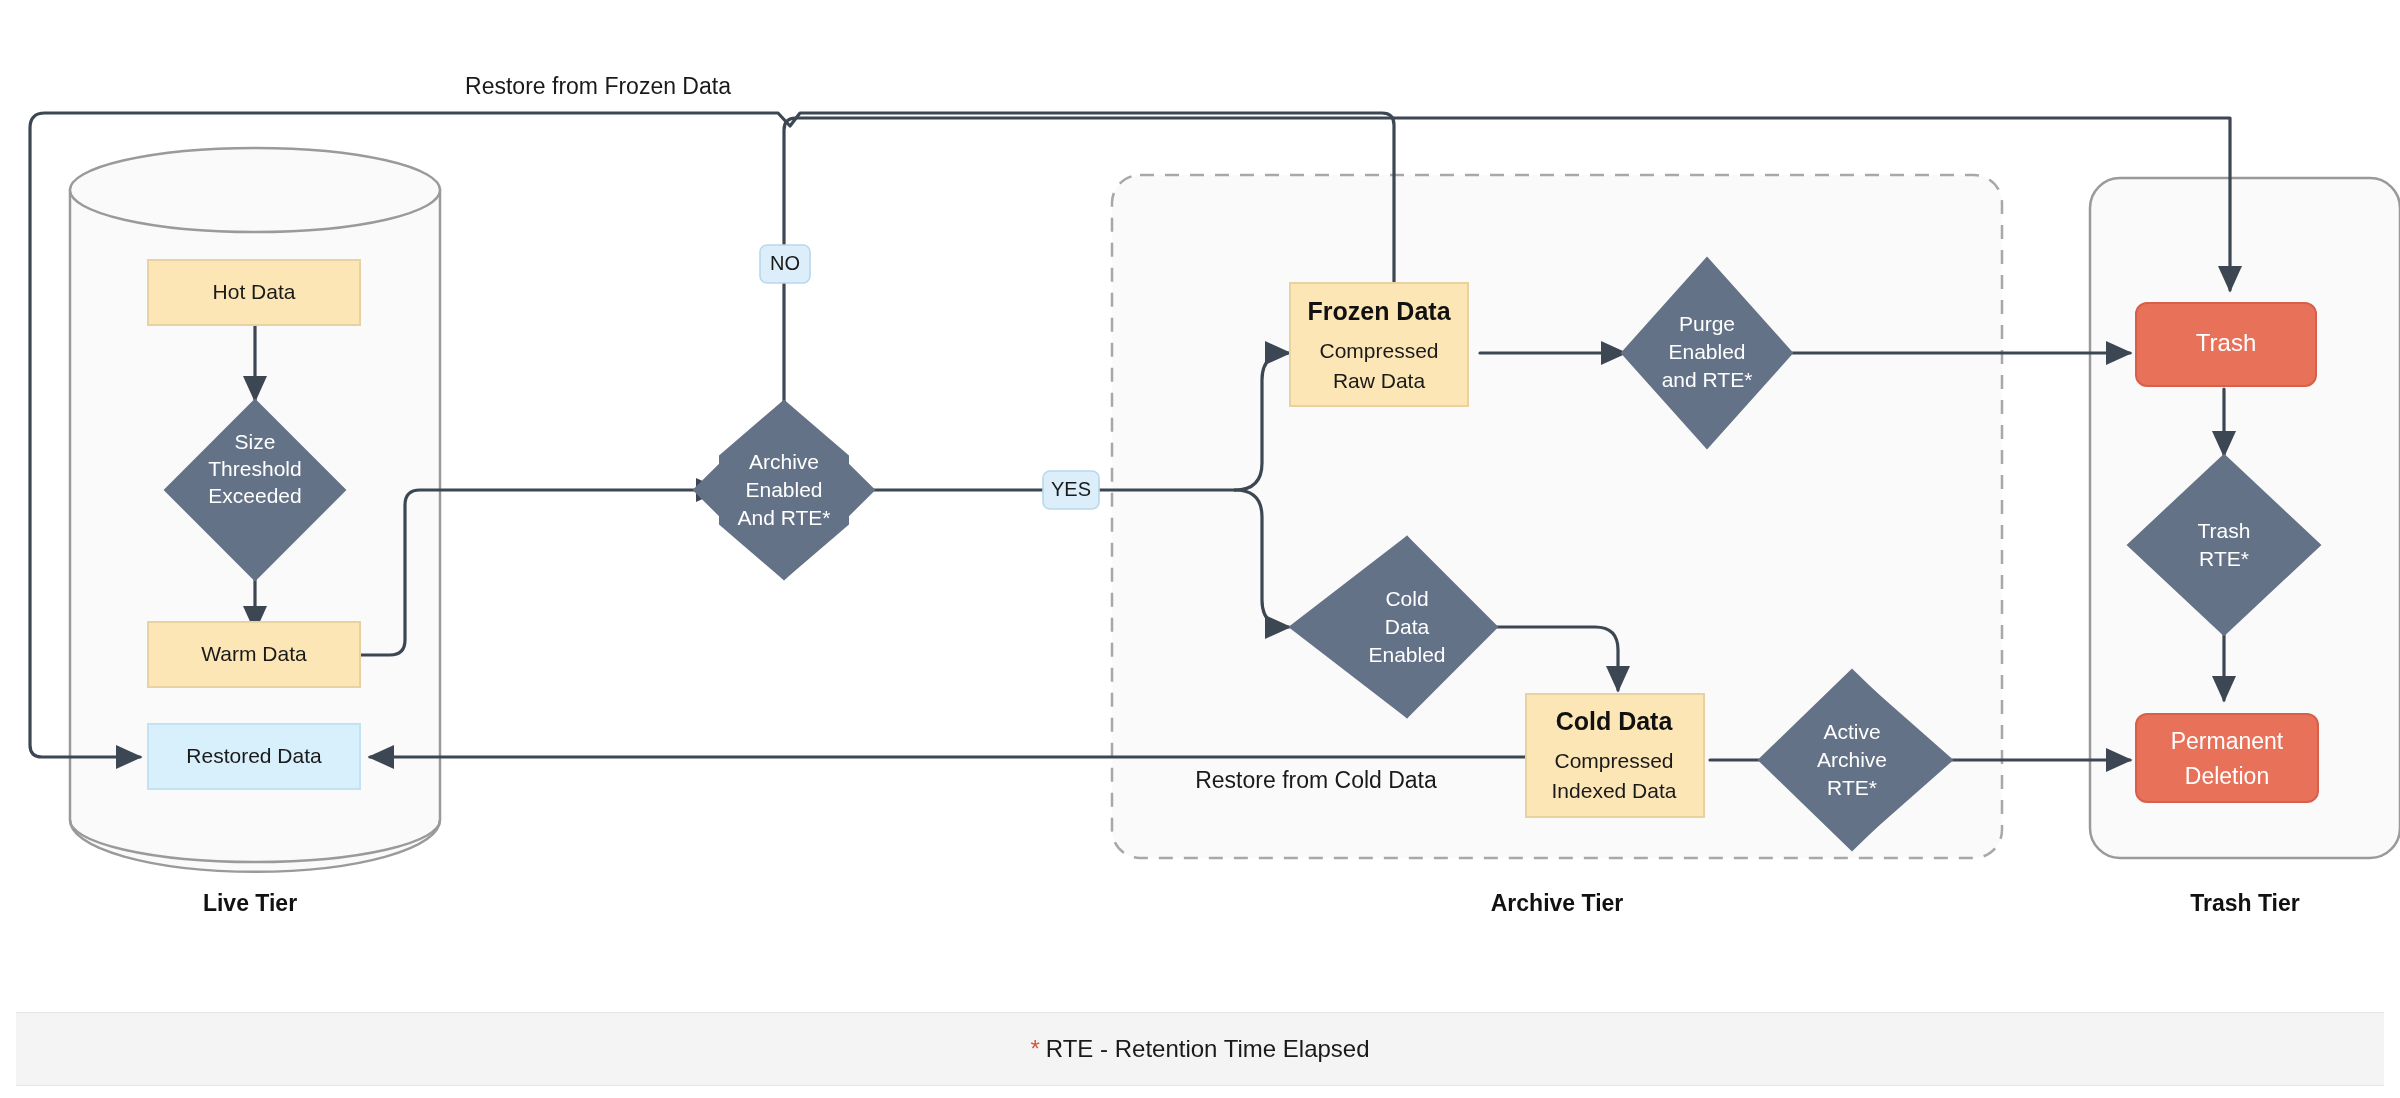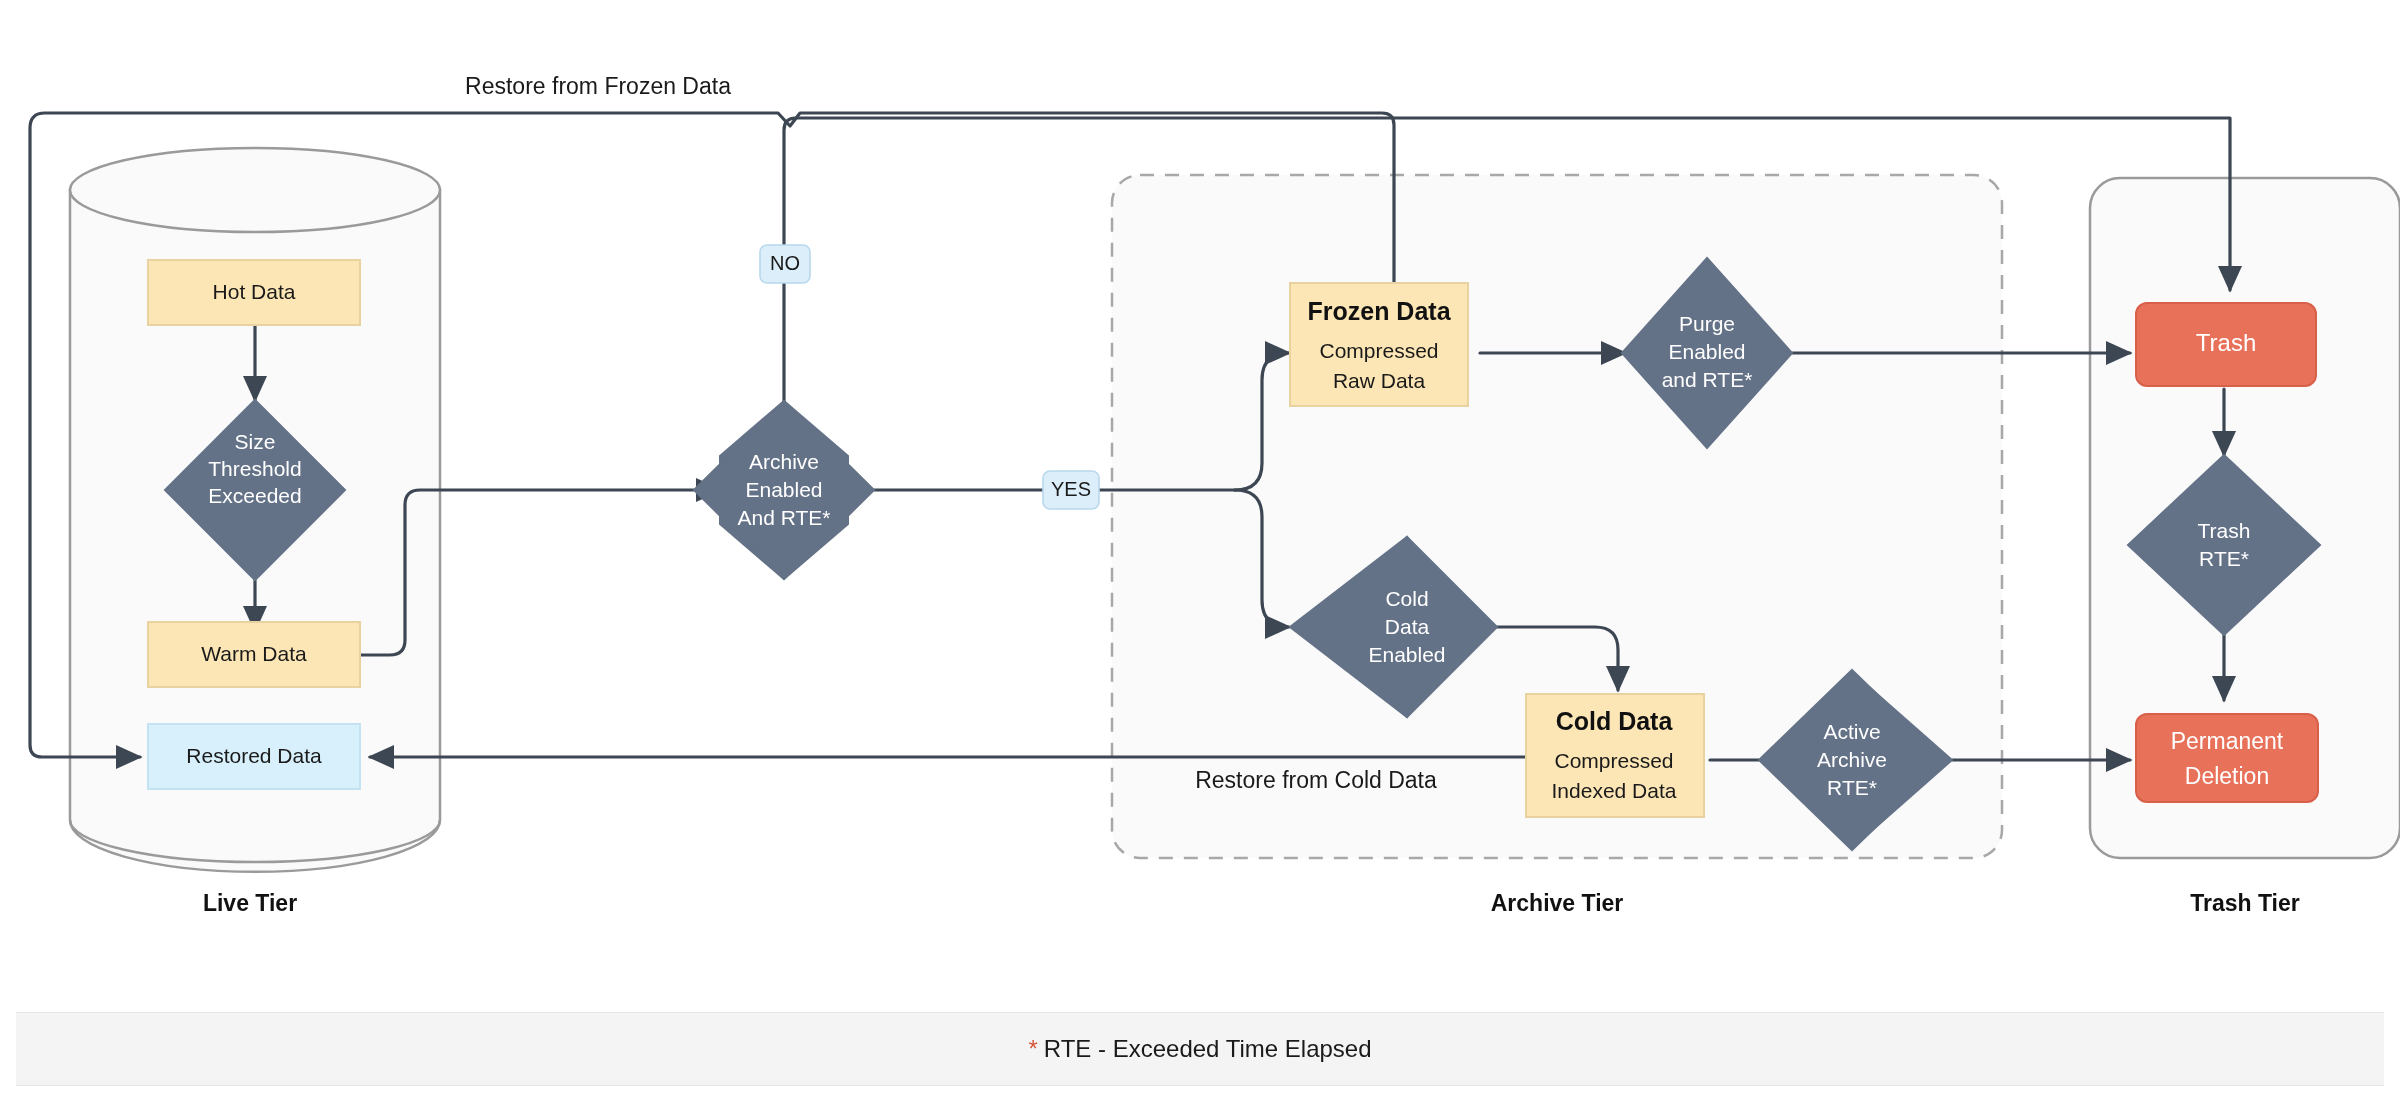--- a/index.html
+++ b/index.html
@@ -213,17 +213,17 @@
     </g>
 
     <text class="node-text edge-label" x="598" y="88">Restore from Frozen Data</text>
     <text class="node-text edge-label" x="1316" y="782">Restore from Cold Data</text>
 
   </svg>
 
   <div class="footer-bar">
     <div class="footer-inner">
       <span class="footer-star-span">*</span>
-      <span>RTE - Exceeded Time Elapsed</span>
+      <span>RTE - Retention Time Elapsed</span>
     </div>
   </div>
 
 </div>
 
 </body></html>

